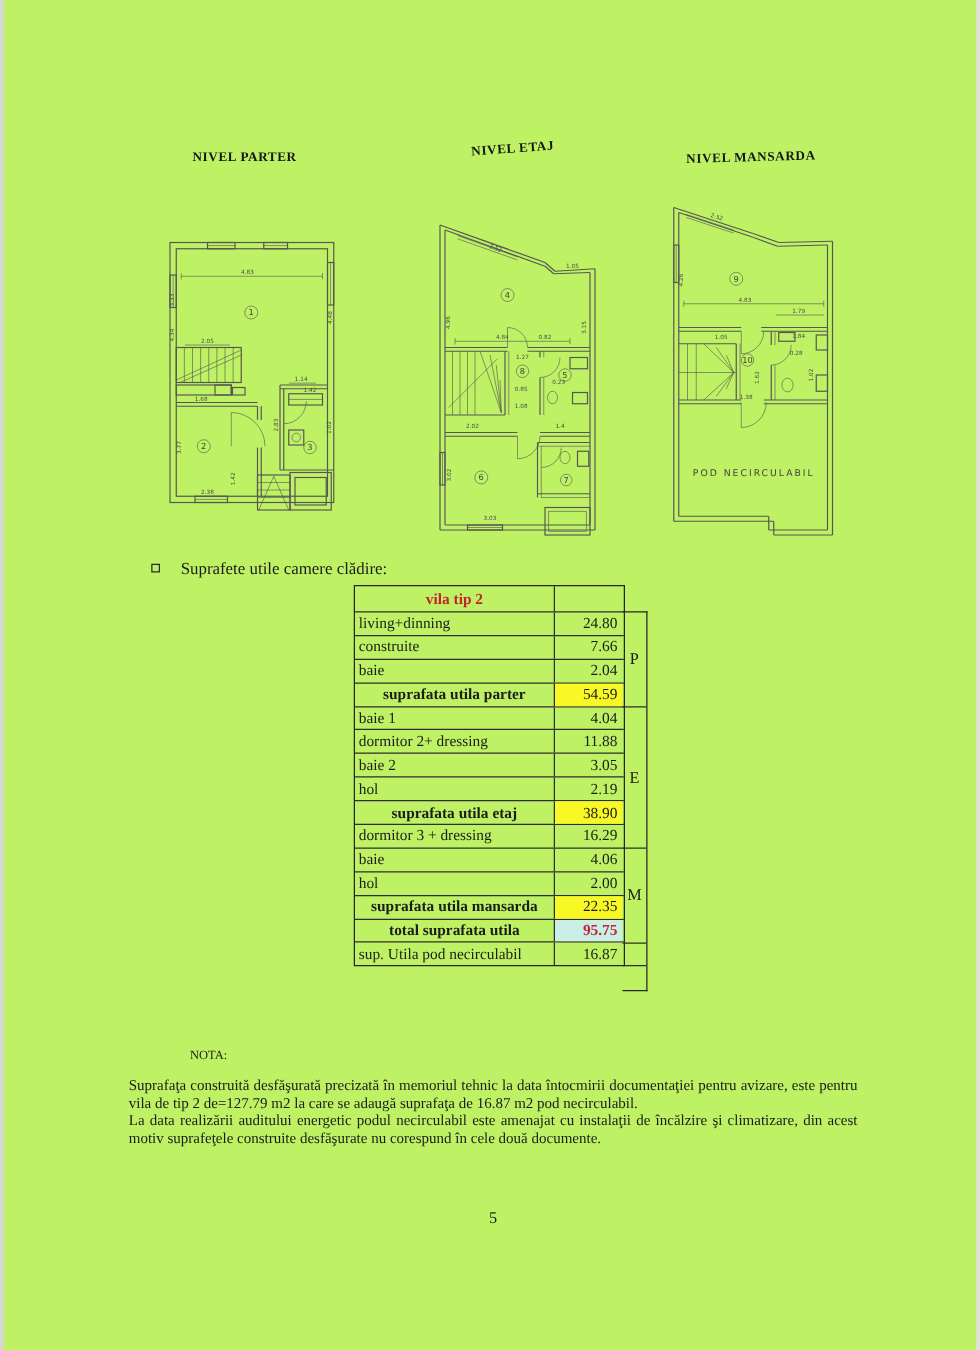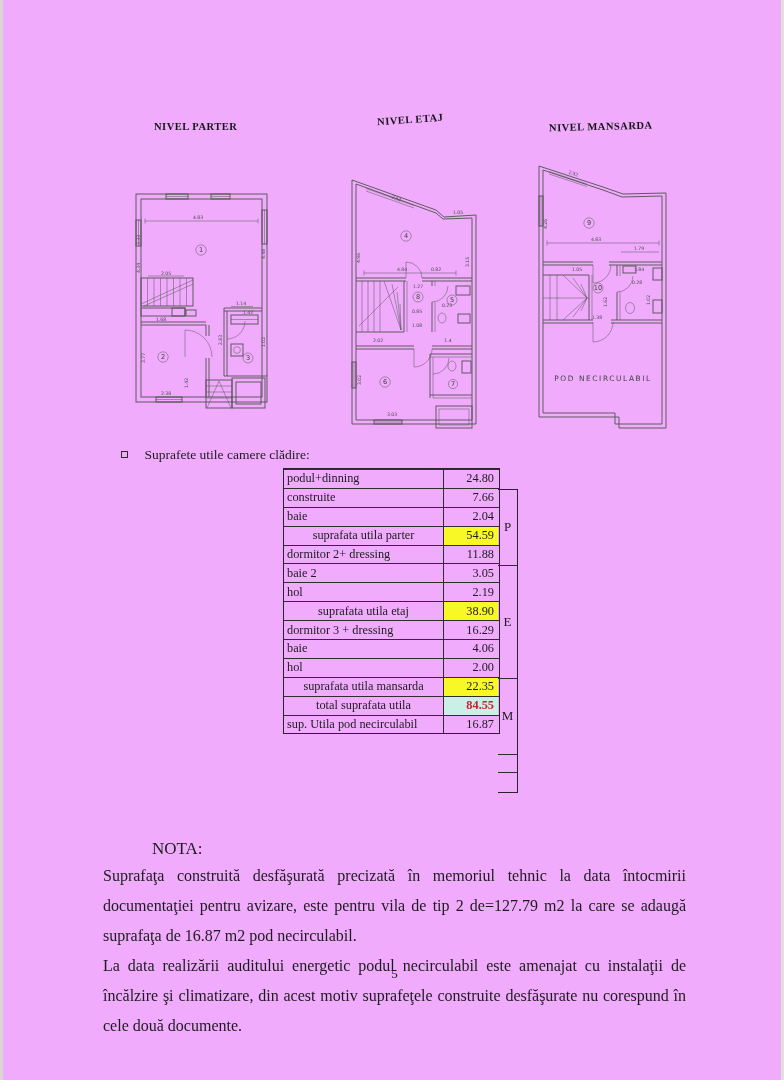--- a/index.html
+++ b/index.html
@@ -1,43 +1,43 @@
 <!DOCTYPE html>
 <html><head>
 <meta charset="utf-8">
 <style>
   *{box-sizing:border-box;margin:0;padding:0}
   html,body{background:#e9e7e3}
-  .page{position:relative;width:784px;height:1080px;background:#f0abfc;overflow:hidden;
+  .page{position:relative;width:784px;height:1080px;background:#bef264;overflow:hidden;
         font-family:"Liberation Serif",serif;color:#1c1c1c}
   .edge{position:absolute;top:0;height:100%;width:3px;background:#d8d6d2}
   .edge.r{right:0;background:#e2e0dc}
   .plan-title{position:absolute;font-size:10.5px;font-weight:bold;letter-spacing:.5px;color:#151515;white-space:nowrap}
   .pt2{transform:rotate(-4deg)}
   .pt3{transform:rotate(-1.5deg)}
   svg.plan{position:absolute}
   .plan line,.plan rect,.plan path,.plan circle,.plan ellipse{fill:none;stroke:#565656;stroke-width:.95}
   .plan .tn{stroke-width:.5}
   .plan text{stroke:none;fill:#4c4c4c;font-family:"DejaVu Sans",sans-serif;font-size:4.6px;text-anchor:middle}
   .plan text.rm{font-size:6.6px;fill:#3e3e3e}
   .plan text.pod{font-size:7.4px;letter-spacing:1.6px;fill:#424242}
   .bullet-row{position:absolute;display:flex;align-items:flex-start;font-size:13.5px}
   .bullet-sq{width:6.5px;height:6.5px;border:1.2px solid #2b2b2b;margin-top:4px;margin-right:17px;flex:none}
-  .nota{position:absolute;font-size:17px}
-  .paras{position:absolute;left:103px;top:861px;width:583px;font-size:16px;line-height:30px;text-align:justify}
+  .nota{position:absolute;font-size:10px}
+  .paras{position:absolute;left:103px;top:861px;width:583px;font-size:12px;line-height:14px;text-align:justify}
   .pagenum{position:absolute;left:103px;top:966px;width:583px;text-align:center;font-size:13px}
   
   .areas-table{position:absolute;left:283px;top:468px;font-size:12.3px}
   .tbl-main{width:217px;border:1.6px solid #262626}
   .trow{display:grid;grid-template-columns:160px 54px;height:18.9px;border-top:1px solid #2e2e2e;align-items:center}
   .trow.hdr{height:20px;border-top:none}
   .tl{height:100%;border-right:1px solid #2e2e2e;padding-left:3px;display:flex;align-items:center;overflow:hidden;white-space:nowrap}
   .tv{height:100%;display:flex;align-items:center;justify-content:flex-end;padding-right:4px}
   .hdl{justify-content:center;font-weight:bold;padding-left:0}
-  .subtotal .tl,.total .tl{font-weight:normal;justify-content:center;padding-left:0}
+  .subtotal .tl,.total .tl{font-weight:bold;justify-content:center;padding-left:0}
   .total .tv{font-weight:bold}
   .tbl-letters{position:absolute;left:215px;top:21px;width:20px;border:1.6px solid #262626;border-left:none}
   .lcell{border-bottom:1px solid #2e2e2e;display:flex;align-items:center;justify-content:center;font-size:13px}
   .lcell:last-child{border-bottom:none}
 </style>
 </head>
 <body>
 
 <div class="page">
   <div class="edge"></div>
@@ -291,38 +291,46 @@
     <text x="70" y="231" class="pod">POD NECIRCULABIL</text>
   </svg>
 
   <div class="bullet-row" style="left:121px;top:447px">
     <span class="bullet-sq"></span>
     <span>Suprafete utile  camere clădire:</span>
   </div>
 
   <div class="areas-table">
     <div class="tbl-main">
+      <div class="trow hdr">
+        <div class="tl hdl" style="color: rgb(194, 36, 46);">vila tip 2</div>
+        <div class="tv"></div>
+      </div>
       <div id="tbl-rows">
           <div class="trow normal">
-            <div class="tl">podul+dinning</div>
+            <div class="tl">living+dinning</div>
             <div class="tv">24.80</div>
           </div>
           <div class="trow normal">
             <div class="tl">construite</div>
             <div class="tv">7.66</div>
           </div>
           <div class="trow normal">
             <div class="tl">baie</div>
             <div class="tv">2.04</div>
           </div>
           <div class="trow subtotal">
             <div class="tl">suprafata utila parter</div>
             <div class="tv" style="background: rgb(248, 248, 39);">54.59</div>
           </div>
           <div class="trow normal">
+            <div class="tl">baie 1</div>
+            <div class="tv">4.04</div>
+          </div>
+          <div class="trow normal">
             <div class="tl">dormitor 2+ dressing</div>
             <div class="tv">11.88</div>
           </div>
           <div class="trow normal">
             <div class="tl">baie 2</div>
             <div class="tv">3.05</div>
           </div>
           <div class="trow normal">
             <div class="tl">hol</div>
             <div class="tv">2.19</div>
@@ -342,21 +350,21 @@
           <div class="trow normal">
             <div class="tl">hol</div>
             <div class="tv">2.00</div>
           </div>
           <div class="trow subtotal">
             <div class="tl">suprafata utila mansarda</div>
             <div class="tv" style="background: rgb(248, 248, 39);">22.35</div>
           </div>
           <div class="trow total">
             <div class="tl">total suprafata utila</div>
-            <div class="tv" style="background: rgb(201, 239, 231); color: rgb(194, 36, 51);">84.55</div>
+            <div class="tv" style="background: rgb(201, 239, 231); color: rgb(194, 36, 51);">95.75</div>
           </div>
           <div class="trow normal">
             <div class="tl">sup. Utila pod necirculabil</div>
             <div class="tv">16.87</div>
           </div>
         </div>
     </div>
     <div class="tbl-letters" id="tbl-letters">
         <div class="lcell" style="height: 75.6px;">P</div>
         <div class="lcell" style="height: 113.4px;">E</div>

